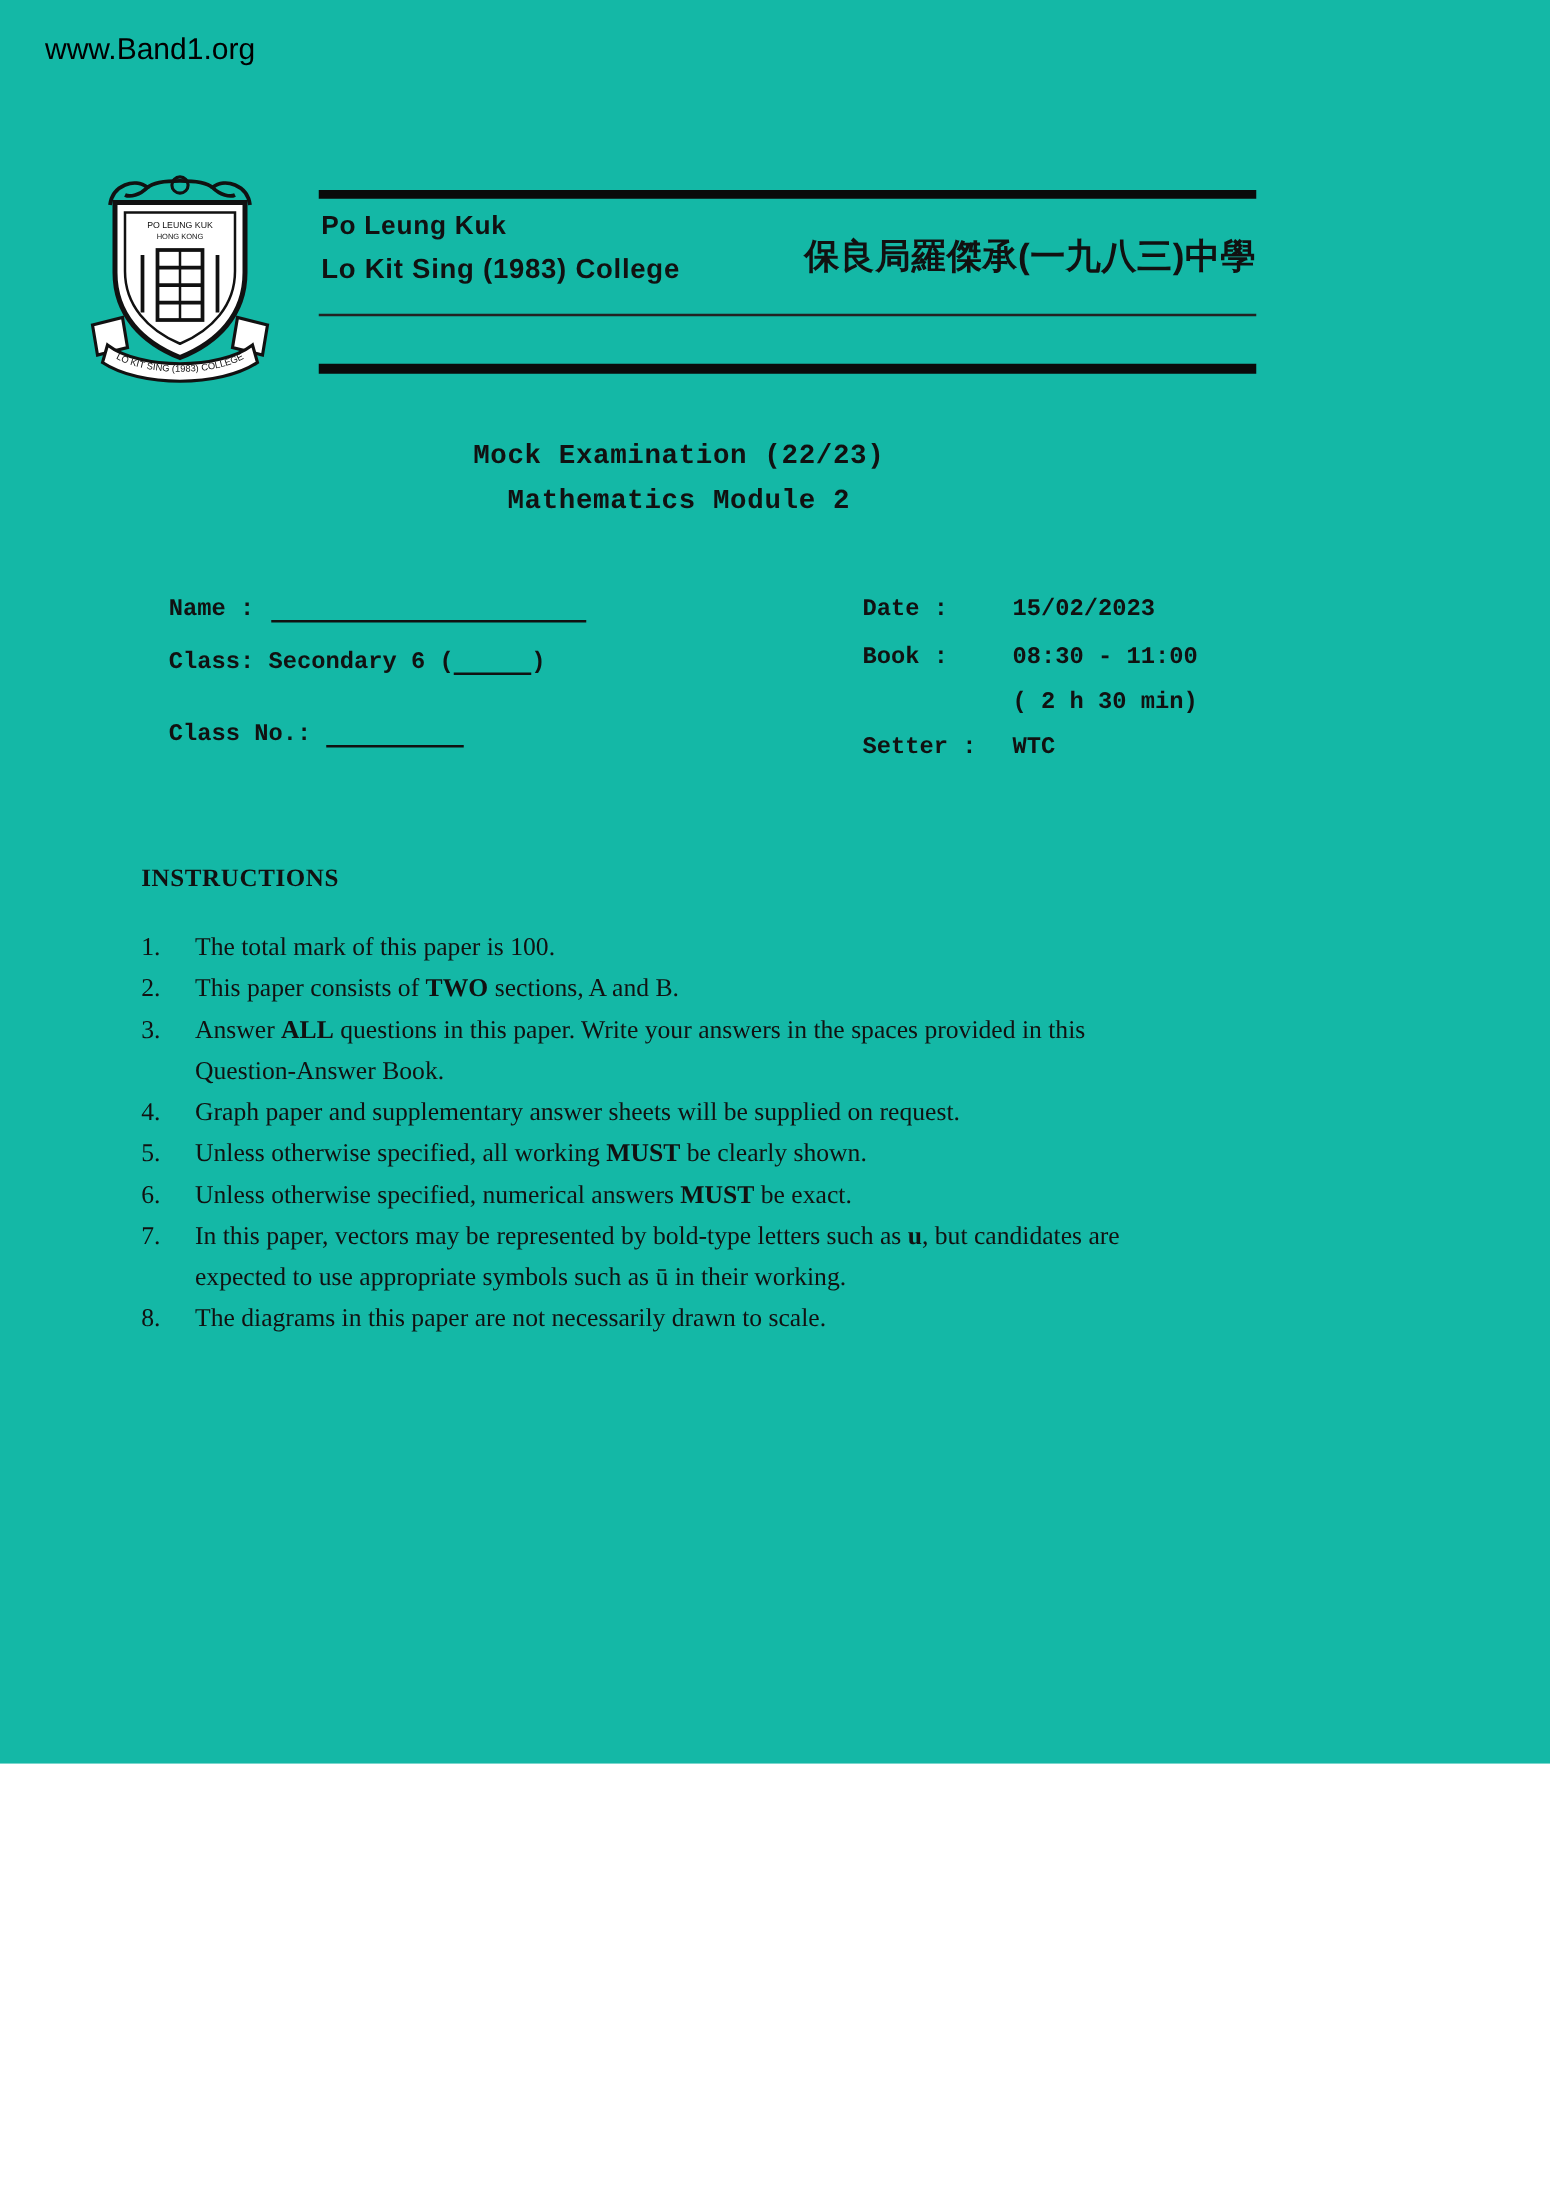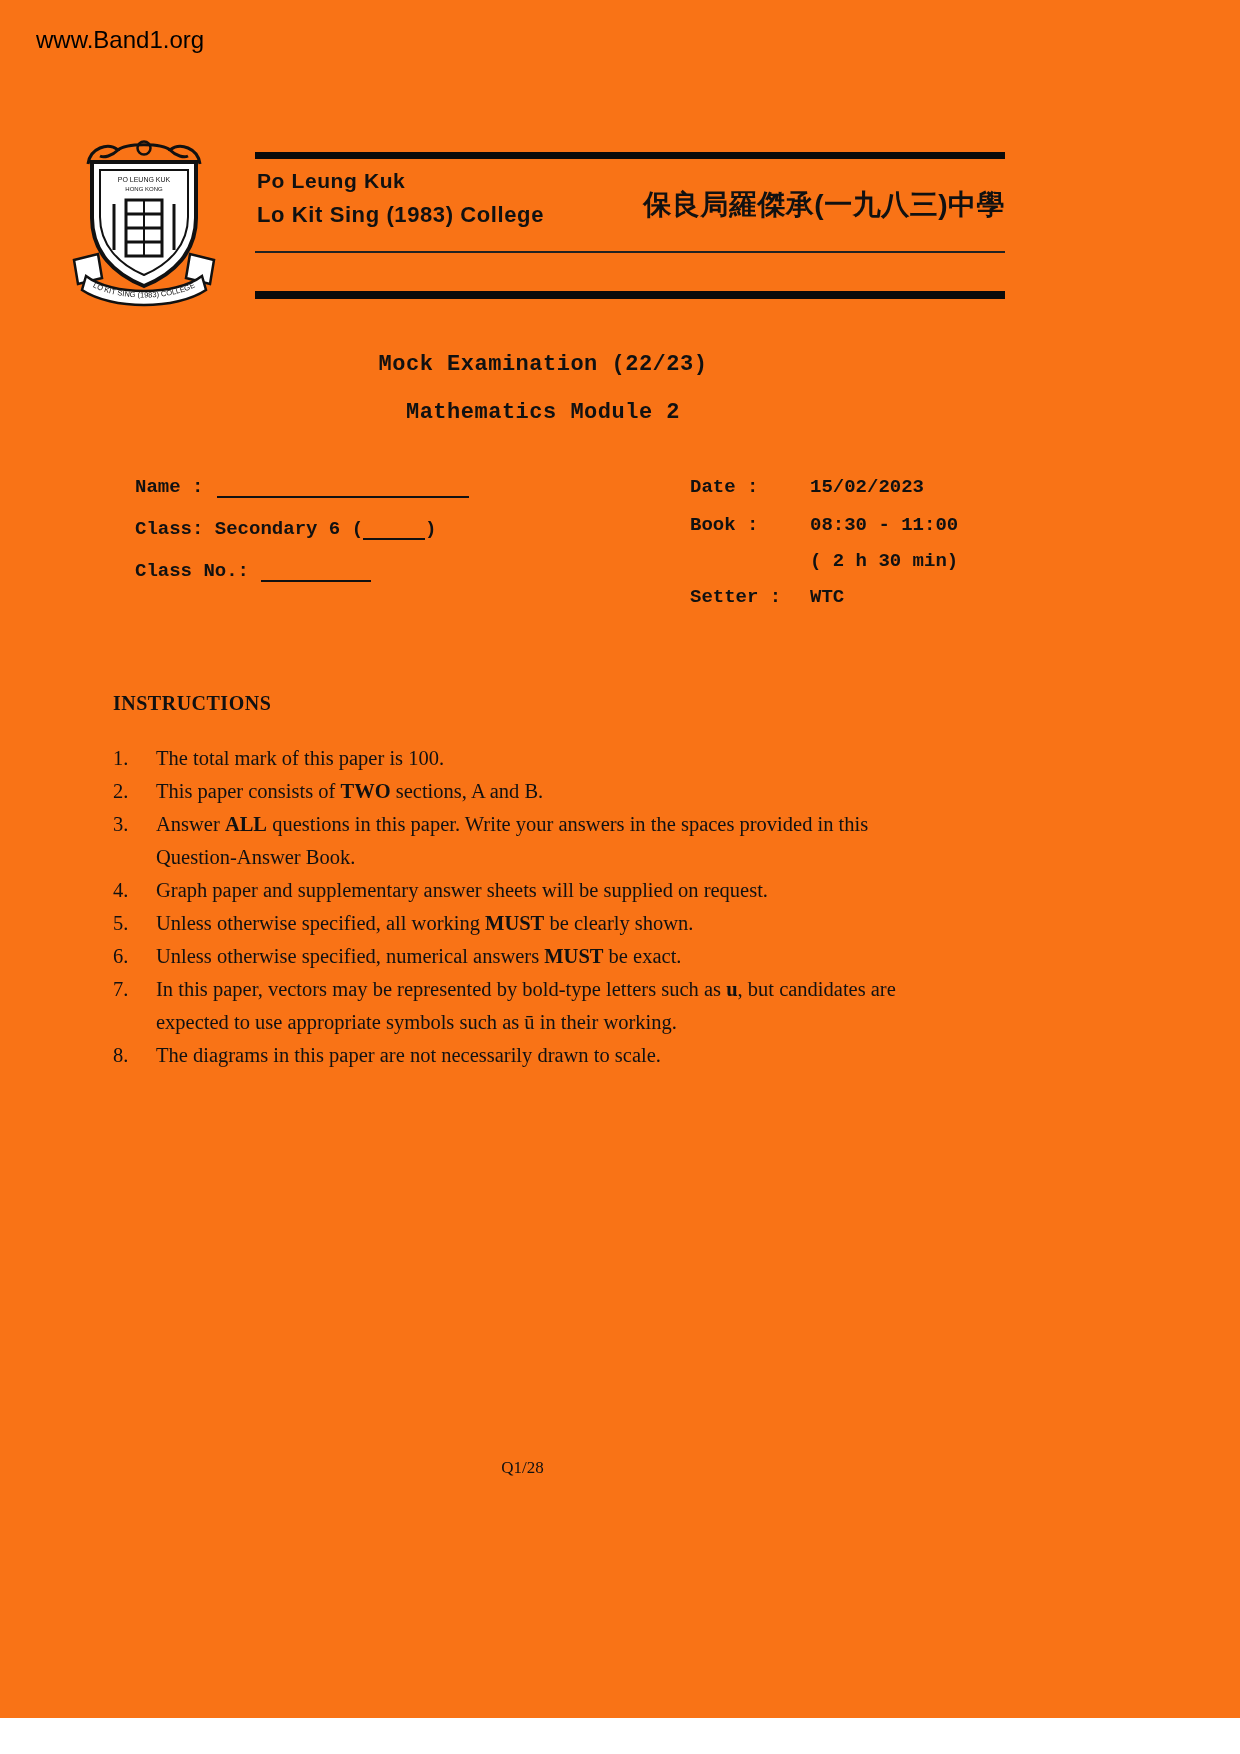--- a/index.html
+++ b/index.html
@@ -1,21 +1,21 @@
 <!DOCTYPE html>
 <html><head>
 <meta charset="utf-8">
 <style>
   * { margin:0; padding:0; box-sizing:border-box; }
   html,body { background:#ffffff; }
   .page {
     position:relative;
-    width:1240px; height:1718px;
+    width:1240px; height:1411px;
     margin:0 auto;
-    background:#f97316;
+    background:#14b8a6;
     color:#111;
     font-family:"Liberation Serif", serif;
     overflow:hidden;
   }
   
   .watermark {
     position:absolute; left:36px; top:26px;
     font-family:"Liberation Sans", sans-serif;
     font-size:24px; color:#000;
   }
@@ -38,21 +38,21 @@
     white-space:nowrap;
     margin-left:48px;
   }
   
   .exam-title {
     position:absolute; left:0; top:352px; width:1086px;
     text-align:center;
     font-family:"Liberation Mono", monospace;
     font-weight:bold; font-size:22px; letter-spacing:0.5px;
   }
-  .exam-title .t2 { margin-top:23px; }
+  .exam-title .t2 { margin-top:11px; }
   
   .mono {
     position:absolute;
     font-family:"Liberation Mono", monospace;
     font-weight:bold; font-size:19px; white-space:nowrap;
   }
   .blank {
     display:inline-block;
     border-bottom:2px solid #111;
     height:1.05em; vertical-align:bottom;
@@ -135,21 +135,21 @@
     <div>Mock Examination (22/23)</div>
     <div class="t2">Mathematics Module 2</div>
   </div>
 
   <div class="mono" style="left:135px; top:476px;">
     <span>Name :</span><span class="blank name"></span>
   </div>
   <div class="mono" style="left:135px; top:518px;">
     <span>Class: Secondary 6 (</span><span class="blank cls"></span><span>)</span>
   </div>
-  <div class="mono" style="left:135px; top:560px;">
+  <div class="mono" style="left:135px; top:576px;">
     <span>Class No.:</span><span class="blank clsno"></span>
   </div>
 
   <div class="mono" style="left:690px; top:476px;">Date :</div>
   <div class="mono" style="left:810px; top:476px;">15/02/2023</div>
   <div class="mono" style="left:690px; top:514px;">Book :</div>
   <div class="mono" style="left:810px; top:514px;">08:30 - 11:00</div>
   <div class="mono" style="left:810px; top:550px;">( 2 h 30 min)</div>
   <div class="mono" style="left:690px; top:586px;text-align:center;">Setter :</div>
   <div class="mono" style="left:810px; top:586px;">WTC</div>

